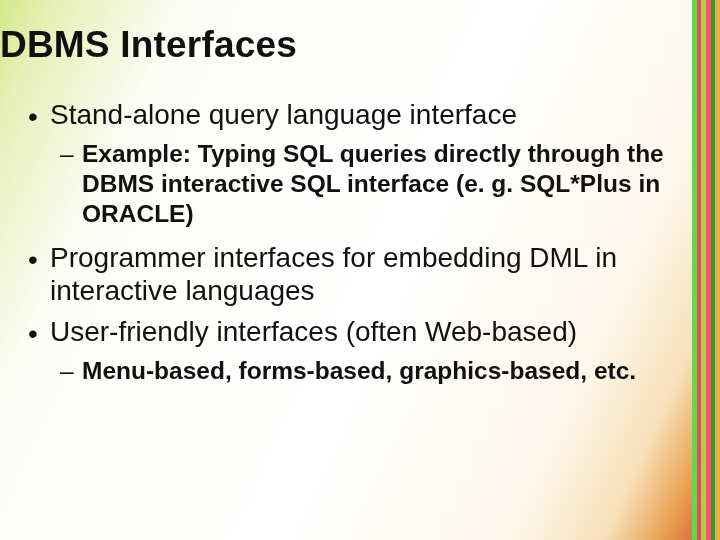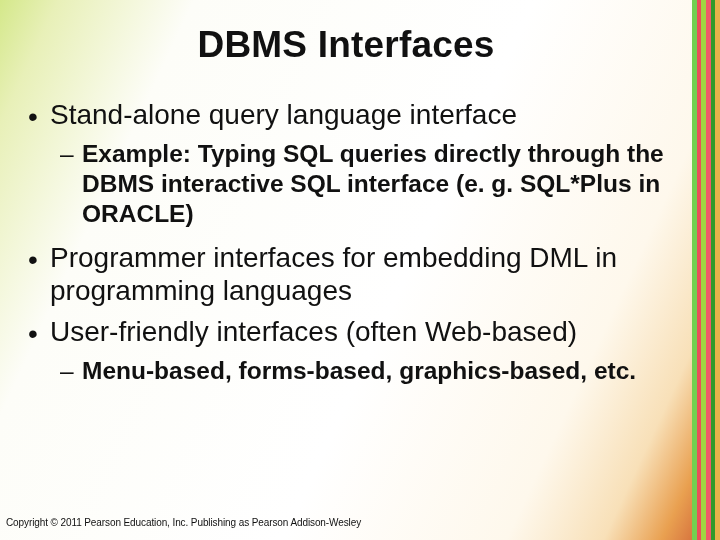--- a/index.html
+++ b/index.html
@@ -31,21 +31,21 @@
   .s5 { background: #309a2a; }
   .s6 { background: #e6b24a; }
   .slide {
     position: absolute;
     top: 0; left: 0; right: 28px; bottom: 0;
     padding: 0;
   }
   .title {
     font-size: 37px;
     color: #111;
-    text-align: center;
+    text-align: left;
     width: 100%;
     padding-top: 24px;
     padding-bottom: 10px;
     letter-spacing: 0.2px;
   }
   .content {
     padding: 22px 8px 0 28px;
     color: #111;
   }
   ul.top { list-style: none; }
@@ -109,34 +109,33 @@
             <div class="b2">
               <span class="dash">–</span>
               <span class="txt">Example: Typing SQL queries directly through the DBMS interactive SQL interface (e. g. SQL*Plus in ORACLE)</span>
             </div>
           </li>
         </ul>
       </li>
       <li>
         <div class="b1">
           <span class="dot">•</span>
-          <span class="txt">Programmer interfaces for embedding DML in programming languages</span>
+          <span class="txt">Programmer interfaces for embedding DML in interactive languages</span>
         </div>
       </li>
       <li style="margin-top:-4px;">
         <div class="b1">
           <span class="dot">•</span>
           <span class="txt">User-friendly interfaces (often Web-based)</span>
         </div>
         <ul class="sub">
           <li>
             <div class="b2">
               <span class="dash">–</span>
               <span class="txt">Menu-based, forms-based, graphics-based, etc.</span>
             </div>
           </li>
         </ul>
       </li>
     </ul>
   </div>
 
-  <div class="copyright">Copyright © 2011 Pearson Education, Inc. Publishing as Pearson Addison-Wesley</div>
 </div>
 
 </body></html>

